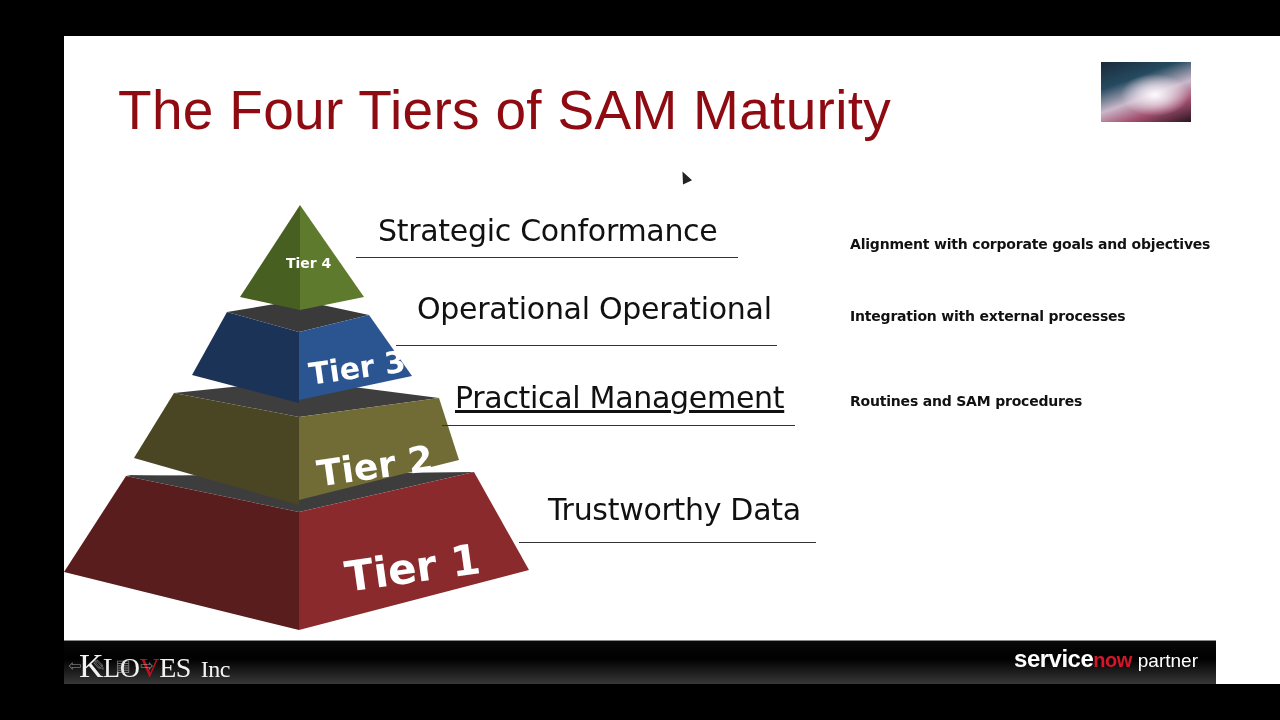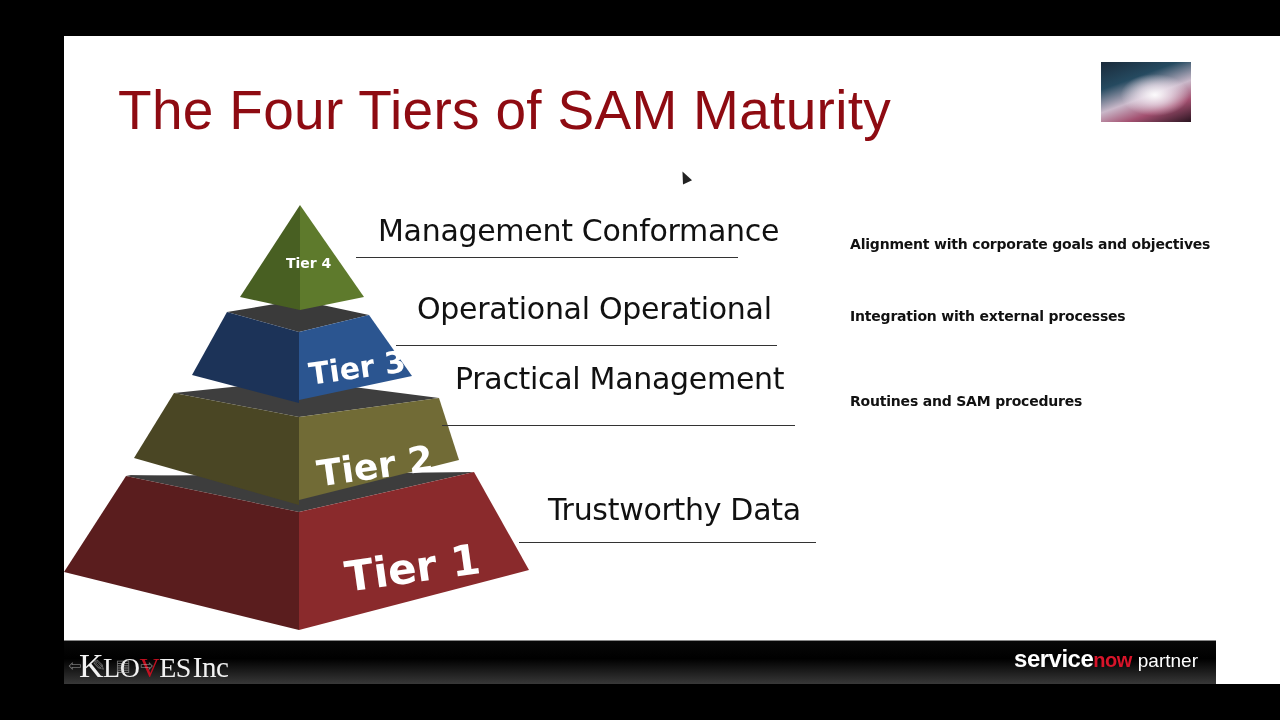--- a/index.html
+++ b/index.html
@@ -12,21 +12,21 @@
       linear-gradient(160deg, #1a2a3a 0%, #254a60 30%, #c9b8c9 55%, #a35070 75%, #2a1420 100%); }
   .pyramid { position:absolute; left:0; top:164px; }
   .tier-label { font-family:"DejaVu Sans", sans-serif; font-weight:bold; fill:#fff; }
   .heading { position:absolute; font-family:"DejaVu Sans", sans-serif; font-size:30px; color:#111; white-space:nowrap; letter-spacing:-0.3px; }
   .rule { position:absolute; height:1px; background:#333; }
   .desc { position:absolute; font-family:"DejaVu Sans", sans-serif; font-weight:bold; font-size:14px; color:#111; white-space:nowrap; letter-spacing:-0.2px;text-align:center; }
   .footer { position:absolute; left:0; top:604px; width:1152px; height:44px;
     background:linear-gradient(180deg, #080808 0%, #000 40%, #3a3a3a 100%); border-top:1px solid #888; }
   .kloves { position:absolute; left:15px; top:6px; font-family:"Liberation Serif", serif; font-size:28px; color:#f2f2f2; letter-spacing:-0.5px; white-space:nowrap; }
   .kloves .big { font-size:34px; }
-  .kloves .inc { font-size:29px; margin-left:2px; }
+  .kloves .inc { font-size:24px; margin-left:10px; }
   .kloves .mark { color:#c01020; }
   .sn { position:absolute; right:18px; top:4px; white-space:nowrap; }
   .sn .service { font-family:"Liberation Sans", sans-serif; font-weight:bold; font-size:24px; color:#fff; letter-spacing:-0.5px; }
   .sn .now { font-family:"Liberation Sans", sans-serif; font-weight:bold; font-size:20px; color:#d8142a; letter-spacing:-0.5px; }
   .sn .partner { font-family:"Liberation Sans", sans-serif; font-size:19px; color:#fff; margin-left:6px; }
   .navctl { position:absolute; left:0px; top:620px; display:flex; gap:2px; }
   .navctl span { display:inline-block; width:22px; height:20px; color:rgba(200,200,200,0.55); font-size:16px; line-height:20px; text-align:center; }
   .cursor { position:absolute; left:616px; top:135px; width:0; height:0; border-left:5px solid transparent; border-right:5px solid transparent; border-bottom:12px solid #222; transform:rotate(-25deg); }
 </style>
 </head>
@@ -60,27 +60,27 @@
       <text class="tier-label" x="244" y="180" font-size="30" transform="rotate(-8 280 165)">Tier 3</text>
     </g>
 
     <g>
       <polygon points="236,5 176,97 236,110" fill="#485f22"></polygon>
       <polygon points="236,5 236,110 300,97" fill="#5e7a2c"></polygon>
       <text class="tier-label" x="222" y="68" font-size="14">Tier 4</text>
     </g>
   </svg>
 
-  <div class="heading" style="left:314px; top:177px;">Management Conformance</div>
+  <div class="heading" style="left:314px; top:177px;">Strategic Conformance</div>
   <div class="rule" style="left:292px; top:221px; width:382px;"></div>
 
   <div class="heading" style="left:353px; top:255px;">Operational Operational</div>
   <div class="rule" style="left:332px; top:309px; width:381px;"></div>
 
-  <div class="heading" style="left:391px; top:325px;">Practical Management</div>
+  <div class="heading" style="left:391px; top:344px;text-decoration:underline;">Practical Management</div>
   <div class="rule" style="left:378px; top:389px; width:353px;"></div>
 
   <div class="heading" style="left:484px; top:456px;text-align:right;">Trustworthy Data</div>
   <div class="rule" style="left:455px; top:506px; width:297px;"></div>
 
   <div class="desc" style="left:786px; top:200px;">Alignment with corporate goals and objectives</div>
   <div class="desc" style="left:786px; top:272px;">Integration with external processes</div>
   <div class="desc" style="left:786px; top:357px;">Routines and SAM procedures</div>
 
   <div class="cursor"></div>

